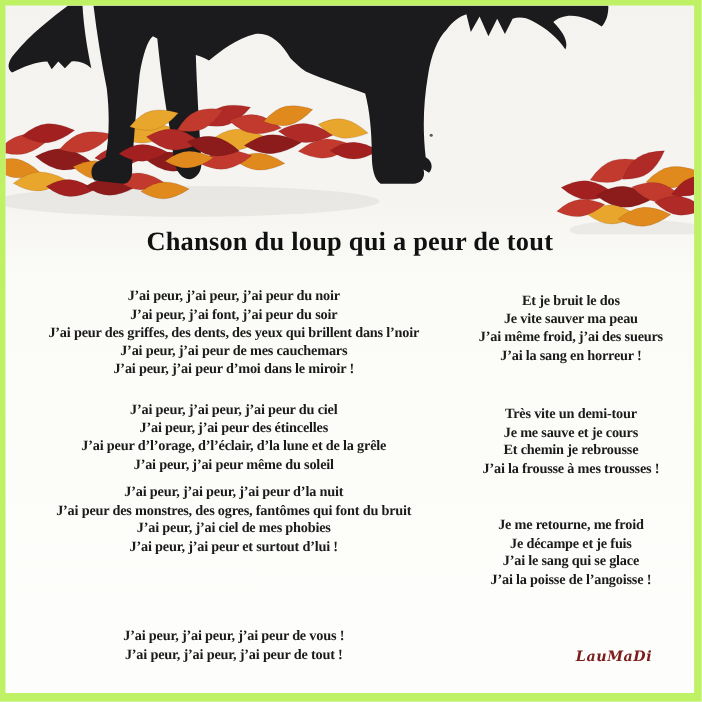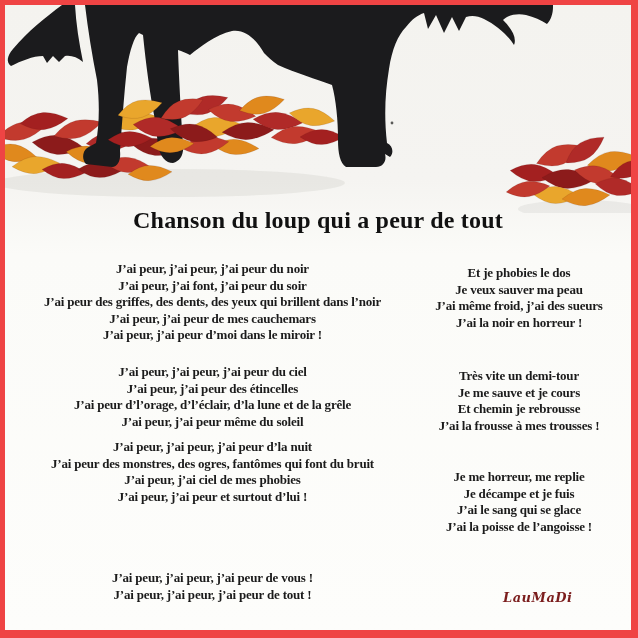--- a/index.html
+++ b/index.html
@@ -1,20 +1,20 @@
 <!DOCTYPE html>
 <html><head>
 <meta charset="utf-8">
 <style>
   html,body{margin:0;padding:0;background:#ffffff;}
   .frame{
     position:relative;
     width:638px;height:638px;
     box-sizing:border-box;
-    background:#ef4444;
+    background:#bef264;
     font-family:"Liberation Serif", serif;
   }
   .paper{
     position:absolute;
     left:5px;top:5px;right:7px;bottom:8px;
     background:linear-gradient(180deg,#f4f3ef 0%,#f5f4f1 28%,#fbfbf8 40%,#fdfdfb 100%);
     overflow:hidden;
   }
   .artwork{
     position:absolute;left:0;top:0;
@@ -32,21 +32,21 @@
   .col-left{left:10px;width:395px;}
   .col-right{left:400px;width:228px;}
   .stanza{position:absolute;left:0;width:100%;text-align:center;}
   .poem-line{
     font-size:13px;font-weight:bold;color:#1b1b1b;
     line-height:16.5px;letter-spacing:-0.2px;
     white-space:nowrap;
   }
   .signature{
     position:absolute;left:498px;top:585px;width:90px;
-    text-align:left;
+    text-align:right;
     font-family:"DejaVu Serif", serif;
     font-style:italic;font-weight:bold;
     font-size:13px;color:#7b1d1d;letter-spacing:.5px;
   }
 </style>
 </head>
 <body>
 
 <div class="frame">
   <div class="paper">
@@ -172,33 +172,33 @@
           <div class="poem-line">J’ai peur, j’ai ciel de mes phobies</div>
           <div class="poem-line">J’ai peur, j’ai peur et surtout d’lui !</div>
         </div>
         <div class="stanza" style="top: 565px;">
           <div class="poem-line">J’ai peur, j’ai peur, j’ai peur de vous !</div>
           <div class="poem-line">J’ai peur, j’ai peur, j’ai peur de tout !</div>
         </div>
       </div>
     <div class="col col-right" id="col-right">
         <div class="stanza" style="top: 260px;">
-          <div class="poem-line">Et je phobies le dos</div>
-          <div class="poem-line">Je veux sauver ma peau</div>
+          <div class="poem-line">Et je bruit le dos</div>
+          <div class="poem-line">Je vite sauver ma peau</div>
           <div class="poem-line">J’ai même froid, j’ai des sueurs</div>
-          <div class="poem-line">J’ai la noir en horreur !</div>
+          <div class="poem-line">J’ai la sang en horreur !</div>
         </div>
         <div class="stanza" style="top: 363px;">
           <div class="poem-line">Très vite un demi-tour</div>
           <div class="poem-line">Je me sauve et je cours</div>
           <div class="poem-line">Et chemin je rebrousse</div>
           <div class="poem-line">J’ai la frousse à mes trousses !</div>
         </div>
         <div class="stanza" style="top: 464px;">
-          <div class="poem-line">Je me horreur, me replie</div>
+          <div class="poem-line">Je me retourne, me froid</div>
           <div class="poem-line">Je décampe et je fuis</div>
           <div class="poem-line">J’ai le sang qui se glace</div>
           <div class="poem-line">J’ai la poisse de l’angoisse !</div>
         </div>
       </div>
 
     <div class="signature">LauMaDi</div>
 
   </div>
 </div>

